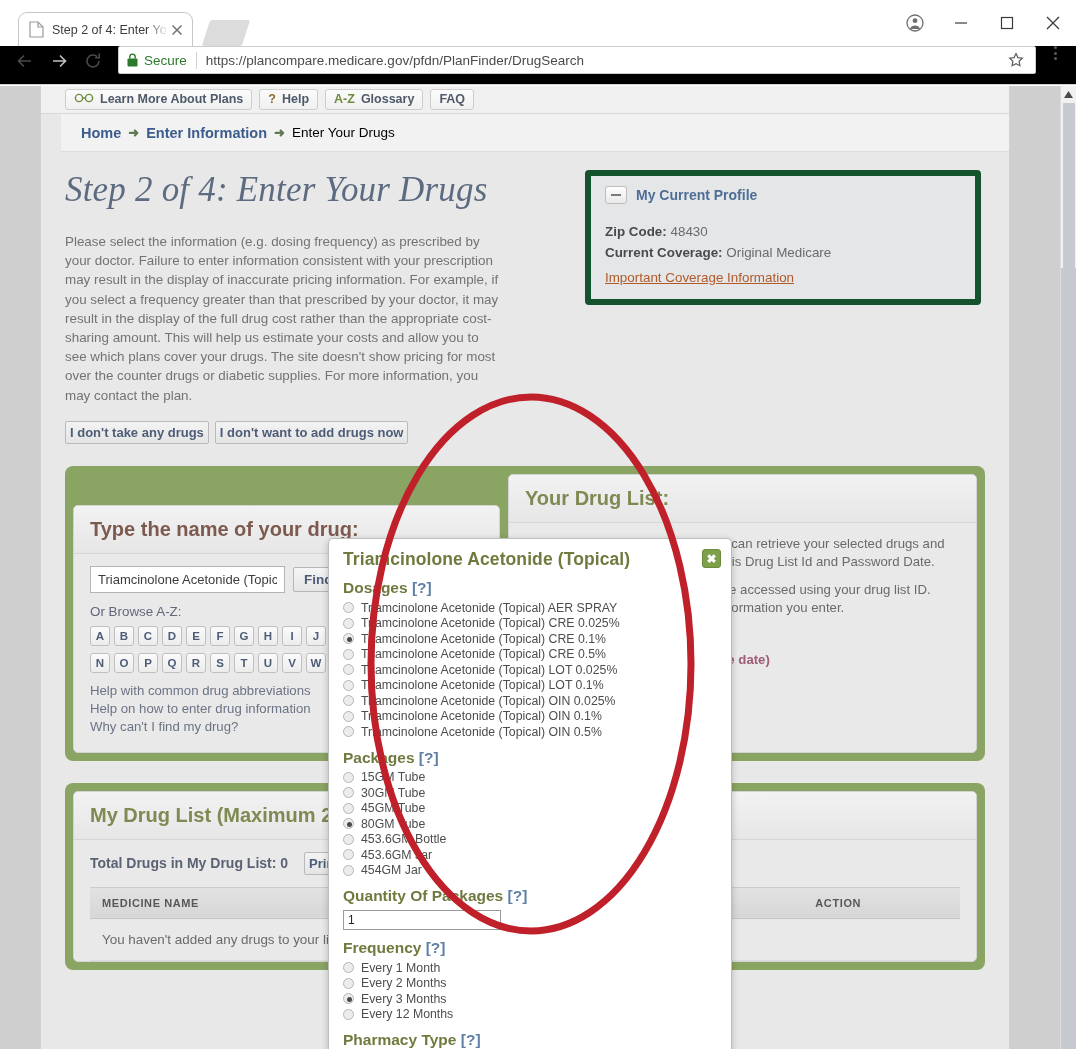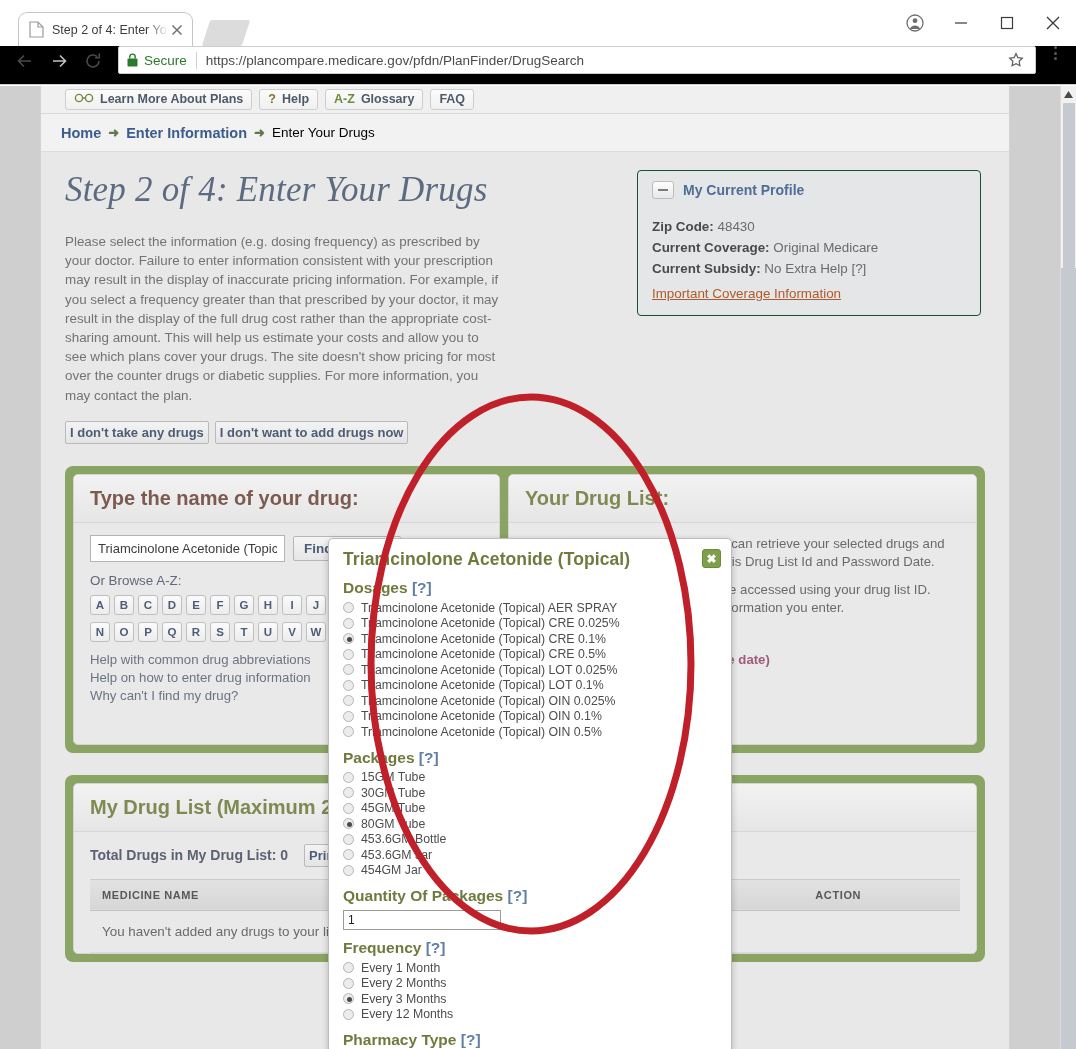--- a/index.html
+++ b/index.html
@@ -81,43 +81,43 @@
     border:1px solid #cdcdcd; border-radius:3px;
     padding: 2px 8px; font-size:12.5px; font-weight:bold; color:#4e5a6a;
     display:flex; align-items:center; gap:6px; line-height:15px;
   }
   .utilbtn .g { color:#6e8b3d; font-weight:bold; }
   .utilbtn .qmark { color:#8d6d2f; font-weight:bold;}
   .glasses { display:inline-block; }
 
   
   .crumbbar { height: 38px; background:#f2f2f2; border-bottom:1px solid #dcdcdc;
-    display:flex; align-items:center; padding-left:20px; gap:7px; }
+    display:flex; align-items:center; padding-left:20px; gap:7px;margin-left:20px; }
   .crumb-link { color:#3c5c8c; font-weight:bold; font-size:14.5px; text-decoration:none; }
   .crumb-cur { color:#000000; font-size:13.5px; }
   .arrow { color:#5e7a4e; font-weight:bold; font-size:13px; }
 
   
   .content { position:relative; padding: 18px 28px 0 24px; }
   .h1 {
     font-family: "Liberation Serif", serif; font-style: italic; font-weight: normal;
     font-size: 35px; color:#5d6b80; letter-spacing:.2px;
   }
   .intro { margin-top: 22px; width: 437px; font-size: 13.4px; line-height: 19.2px; color:#737373; }
   .topbtns { margin-top: 16px; display:flex; gap: 6px; }
   .graybtn {
     background: linear-gradient(#f3f3f3,#e4e4e4);
     border: 1px solid #b9b9b9; border-radius: 2px;
     padding: 3px 4px; font-size: 13px; font-weight: bold; color:#4d5d77;
   }
 
   
   .profile {
-    position: absolute; right: 28px; top: 18px; width: 344px;
-    background:#e4e6e8; border:1px solid #14532d; border-radius:4px;
+    position: absolute; right: 28px; top: 18px; width: 396px;
+    background:#e4e6e8; border:6px solid #14532d; border-radius:4px;
     padding: 10px 14px 14px 14px;
   }
   .profile-head { display:flex; align-items:center; gap:9px; }
   .minusbox {
     width:22px;height:18px;background:linear-gradient(#fdfdfd,#e9e9e9);
     border:1px solid #bdbdbd;border-radius:3px;display:flex;align-items:center;justify-content:center;
   }
   .minusbox i { display:block;width:10px;height:2.5px;background:#7b7b7b; }
   .profile-title { color:#4e6e96; font-weight:bold; font-size:14px; }
   .profile-rows { margin-top: 17px; font-size:13.4px; color:#6b6b6b; line-height:21px; }
@@ -352,31 +352,27 @@
             </div>
             <div class="profile-rows">
               <div>
                 <b>Zip Code:</b>
                 <span>48430</span>
               </div>
               <div>
                 <b>Current Coverage:</b>
                 <span>Original Medicare</span>
               </div>
-              <div>
-                <b>Current Subsidy:</b>
-                <span>No Extra Help [?]</span>
-              </div>
             </div>
             <a class="profile-link">Important Coverage Information</a>
           </div>
         </div>
 
         <div class="greenpanel" style="display:flex; gap:8px;">
-          <div class="panel-inner" style="flex:0 0 427px;">
+          <div class="panel-inner" style="flex:0 0 427px;margin-top:31px;">
             <div class="panel-head">
               <h2>Type the name of your drug:</h2>
             </div>
             <div class="panel-body">
               <div class="searchrow">
                 <input class="searchinput" value="Triamcinolone Acetonide (Topical)" style="">
                 <button class="findbtn">Find My Drug</button>
               </div>
               <div class="browse-label">Or Browse A-Z:</div>
               <div class="azrow">

